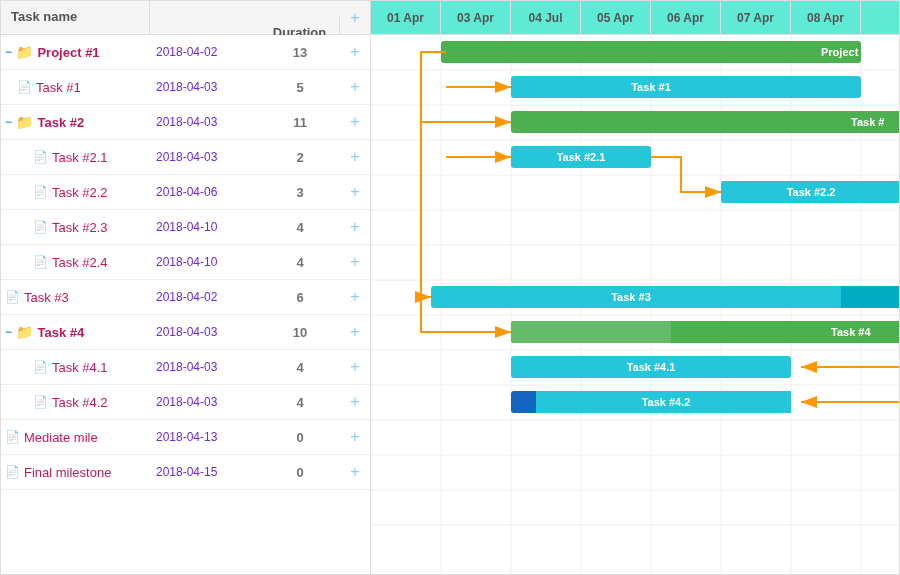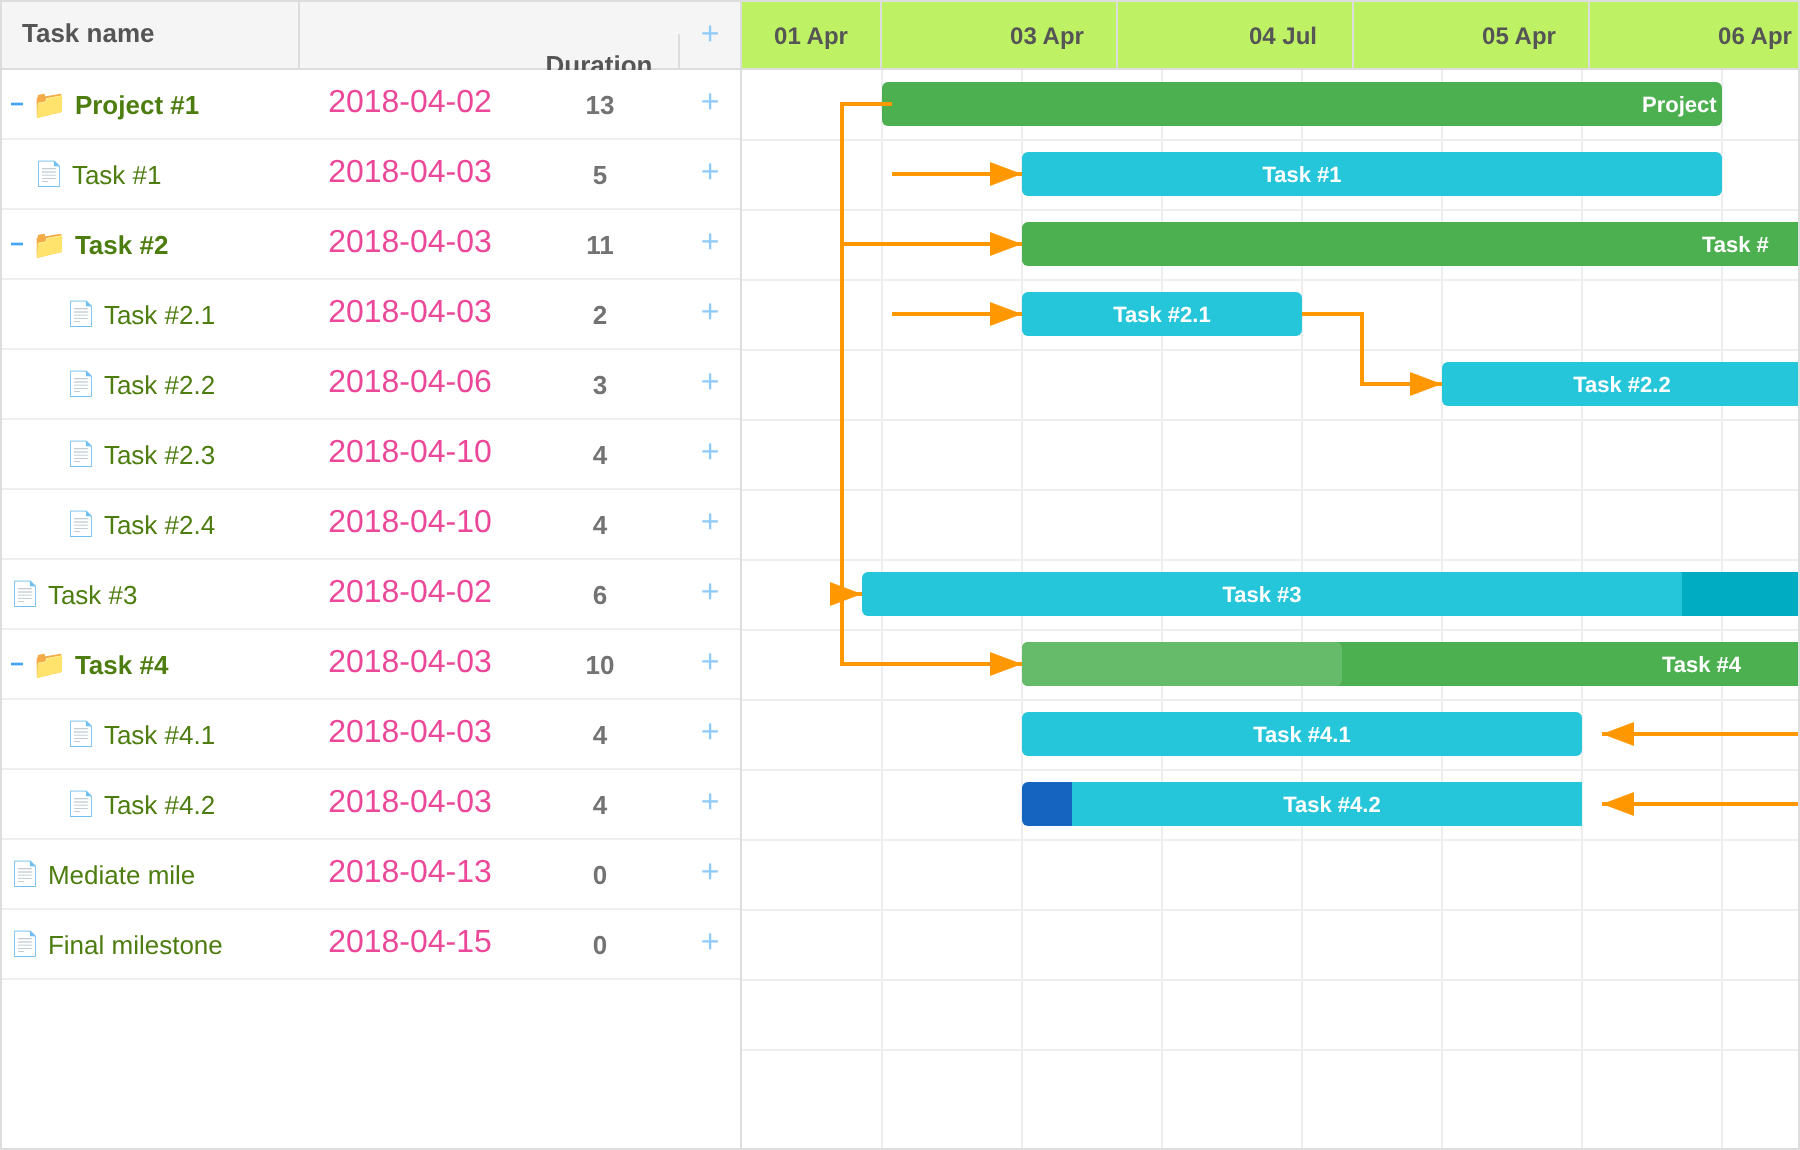--- a/index.html
+++ b/index.html
@@ -14,36 +14,36 @@
     .col-task { flex: 1; padding: 8px 10px; font-weight: bold; color: #555; border-right: 1px solid #ddd; }
     .col-start { width: 110px; padding: 8px 6px; font-weight: bold; color: #555; border-right: 1px solid #ddd; text-align: center; margin-top: 43px; }
     .col-dur { width: 80px; padding: 8px 6px; font-weight: bold; color: #555; border-right: 1px solid #ddd; text-align: center; margin-top: 16px; }
     .col-add { width: 30px; display: flex; align-items: center; justify-content: center; color: #90caf9; font-size: 16px; cursor: pointer; }
 
     .task-row { display: flex; align-items: center; height: 35px; border-bottom: 1px solid #eee; background: #fff; }
     .task-row.group { background: #fff; }
     .task-row.group .task-name-cell { font-weight: bold; }
 
     .task-name-cell { flex: 1; display: flex; align-items: center; padding: 0 4px; overflow: hidden; white-space: nowrap; }
-    .task-start-cell { width: 110px; padding: 0 6px; color: #ec4899; text-align: center; font-size: 16px; }
+    .task-start-cell { width: 110px; padding: 0 6px; color: #6d28d9; font-size: 12px; }
     .task-dur-cell { width: 80px; padding: 0 6px; text-align: center; font-weight: bold; color: #737373; }
     .task-add-cell { width: 30px; display: flex; align-items: center; justify-content: center; color: #90caf9; cursor: pointer; font-size: 16px; }
 
     .indent1 { padding-left: 16px; }
     .indent2 { padding-left: 32px; }
 
     .icon-folder { color: #42a5f5; margin-right: 4px; font-size: 14px; }
     .icon-doc { color: #90caf9; margin-right: 4px; font-size: 12px; }
     .icon-minus { color: #42a5f5; margin-right: 4px; font-size: 12px; font-weight: bold; cursor: pointer; }
-    .task-link { color: #4d7c0f; text-decoration: none; cursor: pointer; }
+    .task-link { color: #be185d; text-decoration: none; cursor: pointer; }
 
     
     .right-panel { flex: 1; overflow: hidden; display: flex; flex-direction: column; }
 
-    .gantt-header { display: flex; height: 34px; background: #bef264; border-bottom: 1px solid #ddd; gap: 48px; }
+    .gantt-header { display: flex; height: 34px; background: #5eead4; border-bottom: 1px solid #ddd; }
     .gantt-date-col { width: 70px; flex-shrink: 0; display: flex; align-items: center; justify-content: center; font-weight: bold; color: #555; font-size: 12px; border-right: 1px solid #ddd; }
 
     .gantt-body { flex: 1; position: relative; overflow: hidden; }
   </style>
 </head>
 <body>
 
 <div class="gantt-container">
 
   <div class="left-panel">

